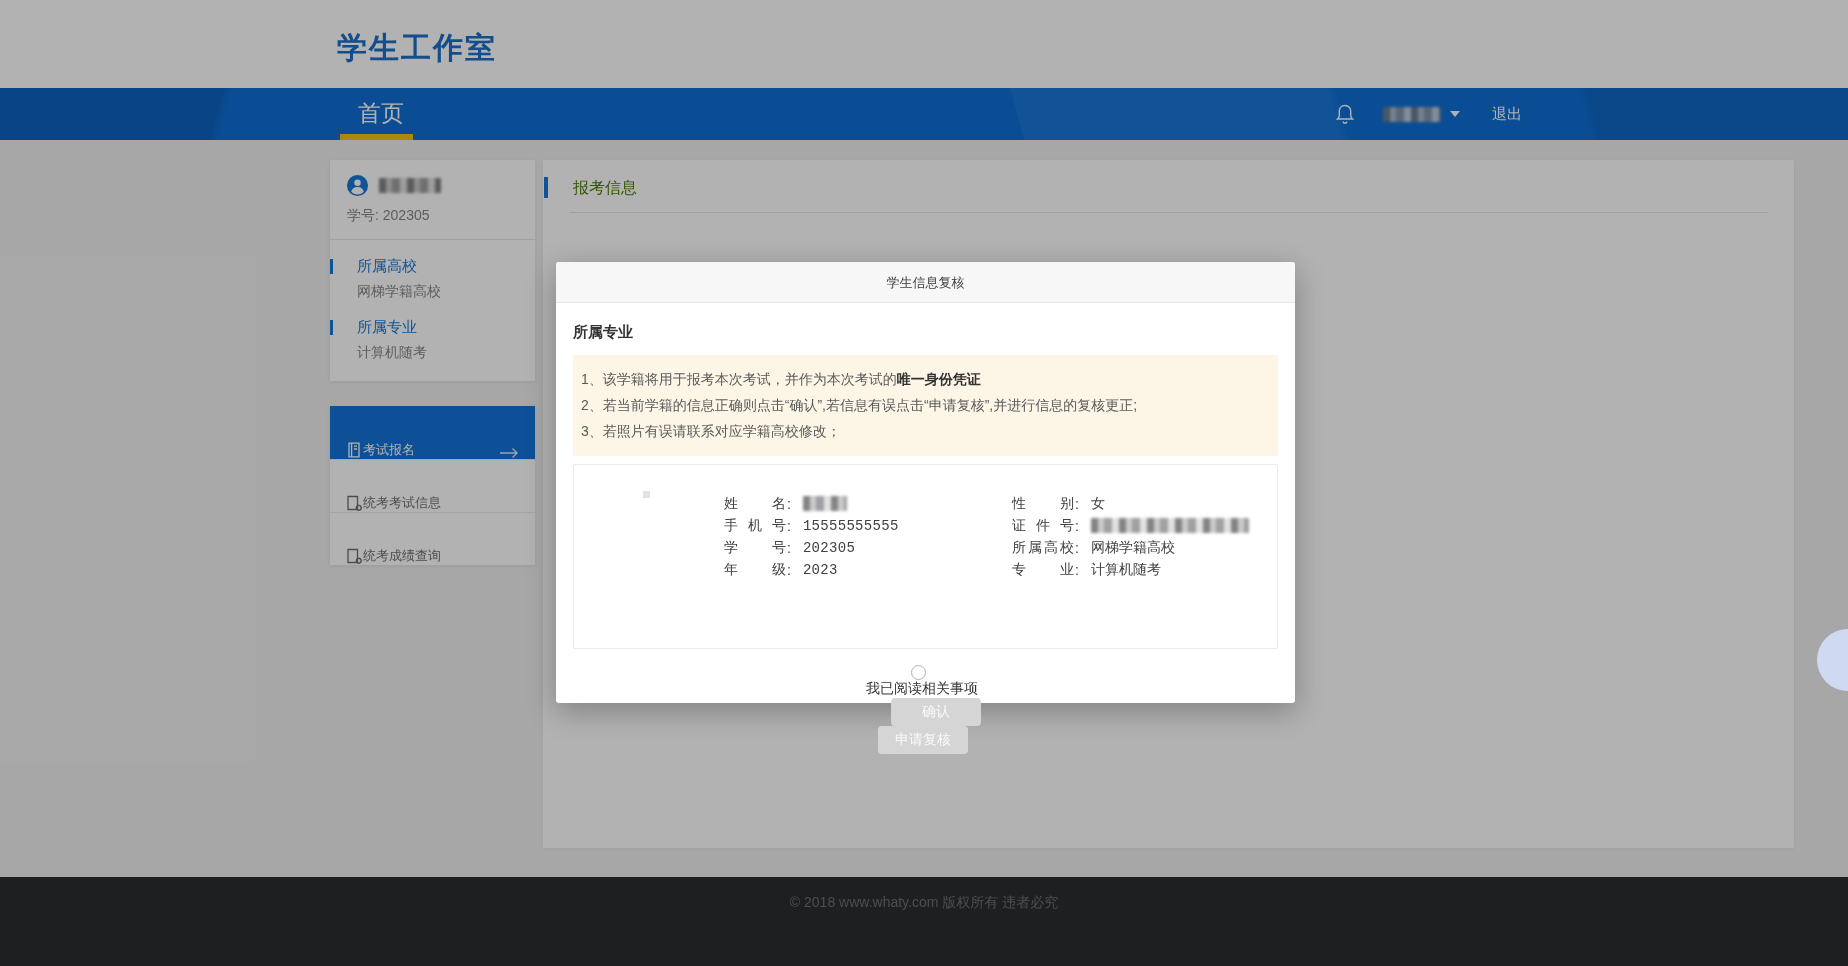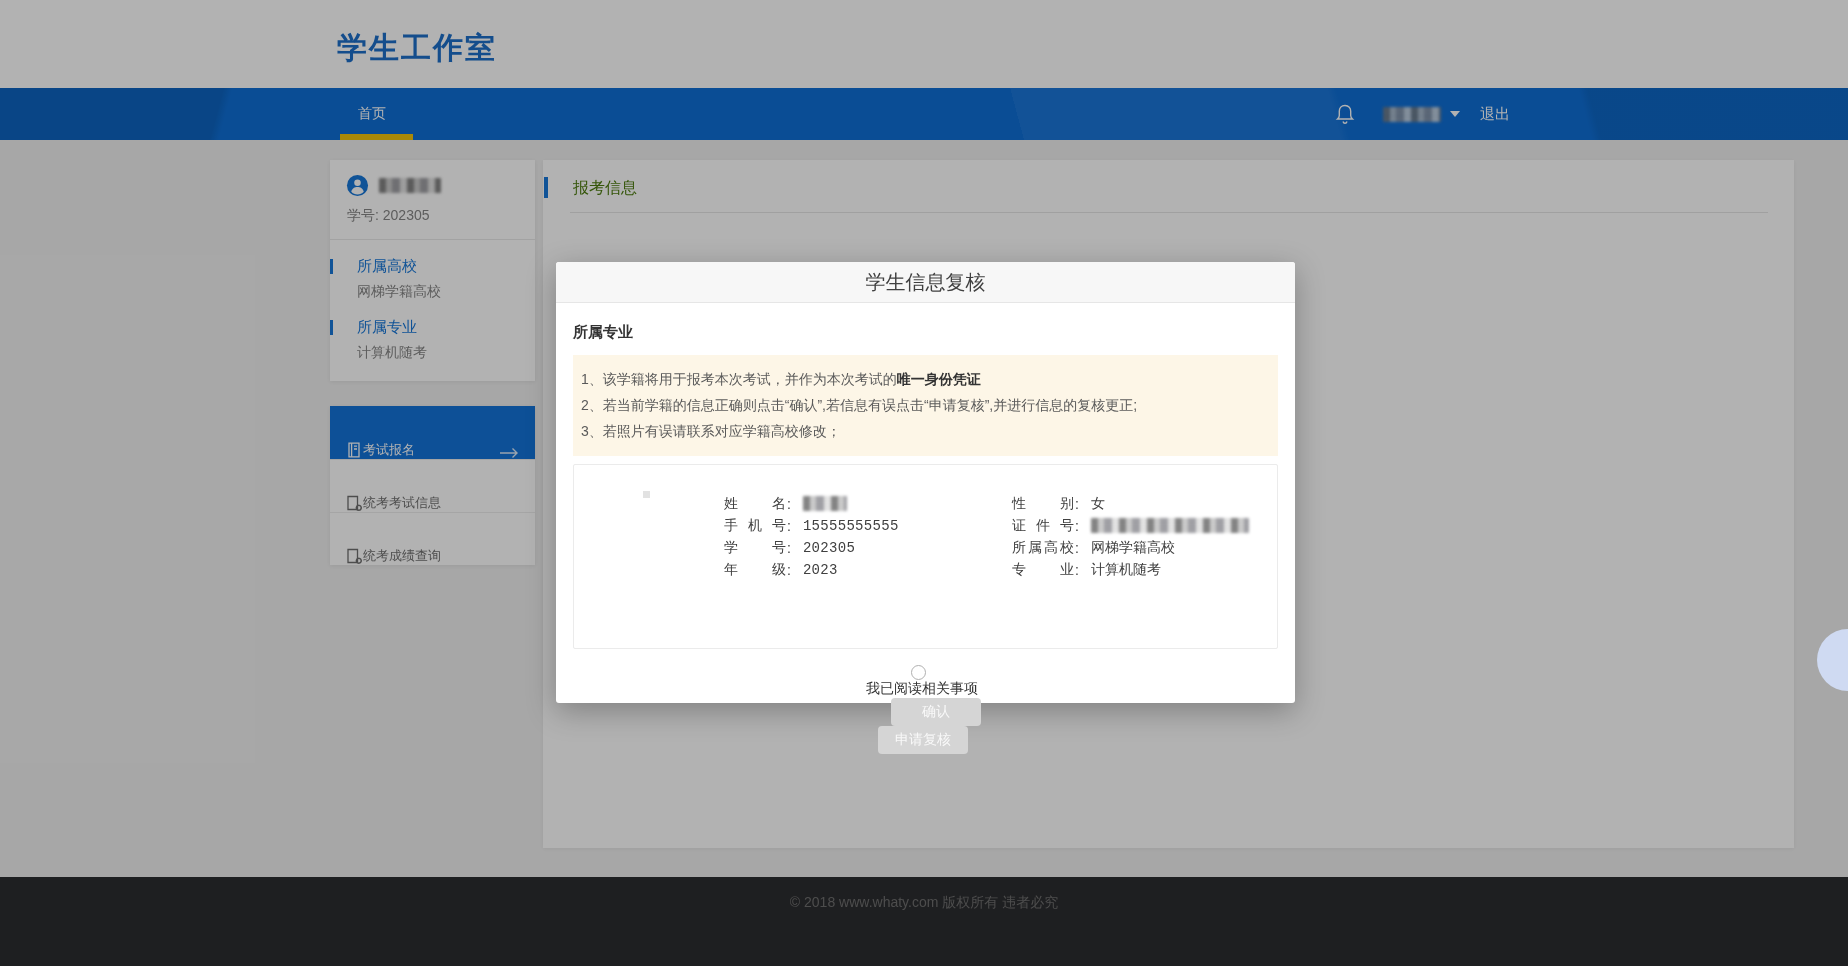--- a/index.html
+++ b/index.html
@@ -10,34 +10,34 @@
   
   .top-header { position:absolute; left:0; top:0; width:100%; height:88px; background:#ffffff; }
   .logo { position:absolute; left:337px; top:28px; font-size:30px; font-weight:bold; color:#1d6fc9; letter-spacing:2px; }
 
   .main-nav { position:absolute; left:0; top:88px; width:100%; height:52px; background-color:#0f6fd6;
     background-image:
       linear-gradient(105deg, rgba(0,0,0,0.10) 0%, rgba(0,0,0,0.10) 12%, transparent 12.5%),
       linear-gradient(255deg, rgba(0,0,0,0.08) 0%, rgba(0,0,0,0.08) 14%, transparent 14.5%),
       linear-gradient(75deg, transparent 55%, rgba(255,255,255,0.05) 55%, rgba(255,255,255,0.05) 72%, transparent 72.5%);
   }
-  .nav-home { position:absolute; left:340px; top:0; height:52px; line-height:50px; color:#ffffff; font-size:14px; padding:0 18px; cursor:pointer; }
+  .nav-home { position:absolute; left:340px; top:0; height:52px; line-height:50px; color:#ffffff; font-size:23px; padding:0 18px; cursor:pointer; }
   .nav-underline { position:absolute; left:340px; bottom:0; width:73px; height:6px; background:#f3c40c; }
   .nav-right { position:absolute; left:1335px; top:0; height:52px; display:flex; align-items:center; color:#ffffff; }
   .bell { width:20px; height:22px; }
   .user-box { display:flex; align-items:center; margin-left:28px; cursor:pointer; }
   .redact { filter:blur(1.6px); border-radius:1px;
     background-image:
       repeating-linear-gradient(90deg, rgba(125,125,125,.95) 0 7px, rgba(200,200,200,.95) 7px 13px, rgba(155,155,160,.95) 13px 21px, rgba(225,225,225,.95) 21px 28px),
       repeating-linear-gradient(0deg, rgba(255,255,255,.3) 0 4px, rgba(0,0,0,.15) 4px 8px);
   }
   .redact.on-blue { opacity:.85; }
   .user-name-redact { width:58px; height:15px; }
   .caret { width:0; height:0; margin-left:9px; border-left:5px solid transparent; border-right:5px solid transparent; border-top:6px solid #ffffff; }
-  .logout { margin-left:20px; font-size:15px; cursor:pointer; }
+  .logout { margin-left:32px; font-size:15px; cursor:pointer; }
 
   
   .sidebar { position:absolute; left:330px; top:160px; width:205px; }
   .side-card { background:#ffffff; box-shadow:0 1px 5px rgba(0,0,0,0.08); }
   .p-row1 { padding:14px 16px 0 16px; display:flex; align-items:center; gap:10px; }
   .avatar { width:23px; height:23px; flex:none; }
   .side-name-redact { width:62px; height:15px; }
   .p-row2 { padding:10px 16px 14px 17px; font-size:14px; color:#868686; }
   .p-div { border-top:1px solid #e9e9e9; }
   .p-sec { position:relative; margin-top:17px; }
@@ -66,21 +66,21 @@
   .copyright { padding-top:17px; text-align:center; font-size:14px; color:#6f6f6f; }
 
   
   .dim-overlay { position:absolute; inset:0; background:rgba(0,0,0,0.30); z-index:50; }
 
   
   .float-circle { position:absolute; left:1817px; top:629px; width:62px; height:62px; border-radius:50%; background:#cfdaf2; z-index:60; cursor:pointer; }
 
   
   .modal { position:absolute; left:556px; top:262px; width:739px; height:441px; background:#ffffff; border-radius:3px; box-shadow:0 8px 30px rgba(0,0,0,0.28); z-index:100; }
-  .modal-header { height:41px; line-height:41px; text-align:center; background:#f7f7f7; border-bottom:1px solid #e6e6e6; font-size:20px; color:#404040; border-radius:3px 3px 0 0; }
+  .modal-header { height:41px; line-height:41px; text-align:center; background:#f7f7f7; border-bottom:1px solid #e6e6e6; font-size:13px; color:#404040; border-radius:3px 3px 0 0; }
   .modal-body { padding:18px 17px 0 17px; }
   .notice-heading { font-size:15px; font-weight:bold; color:#333333; margin:2px 0 13px 0; }
   .notice-box { background:#fdf6e7; padding:11px 10px 12px 8px; font-size:14px; color:#5a5a5a; line-height:26px; }
   .notice-row { display:flex; }
   .notice-num { flex:none; }
   .notice-bold { font-weight:bold; color:#333333; }
   .info-panel { position:relative; margin-top:8px; height:185px; border:1px solid #ebebeb; border-radius:2px; background:#ffffff; }
   .photo-dot { position:absolute; left:69px; top:26px; width:7px; height:7px; background:#e2e2e2; }
   .info-fields { position:absolute; left:150px; top:28px; display:grid; grid-template-columns:288px auto; row-gap:1px; font-size:14px; color:#404040; }
   .field { display:flex; align-items:center; height:21px; }

